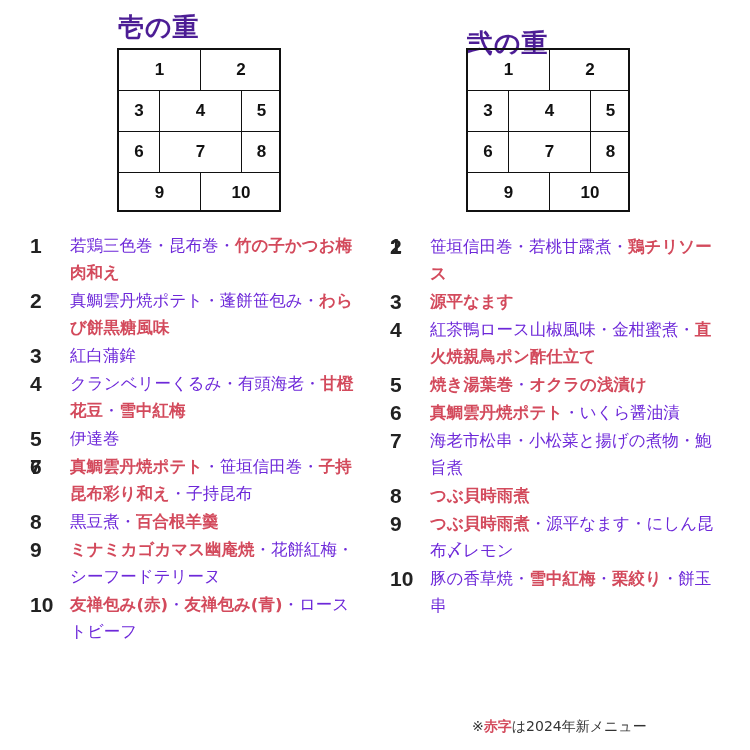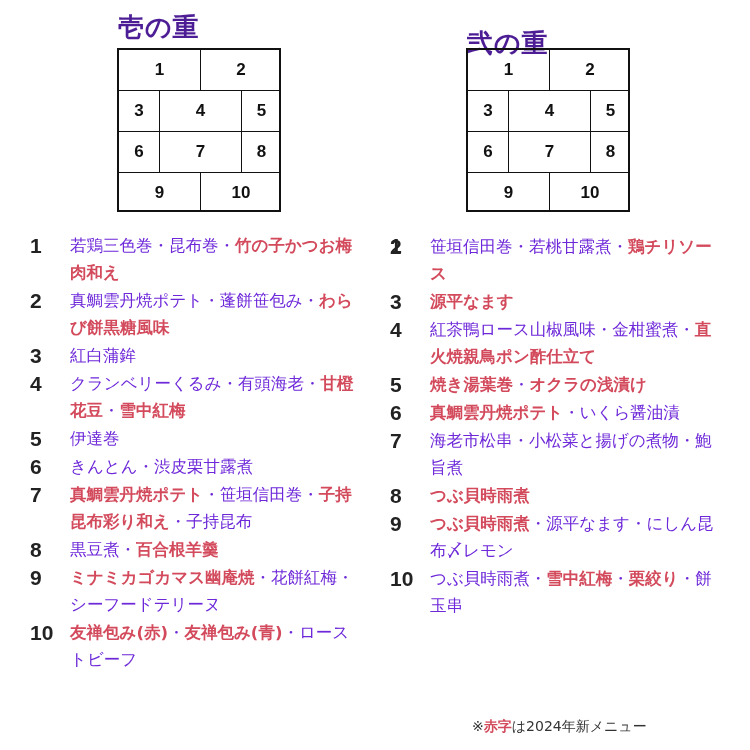--- a/index.html
+++ b/index.html
@@ -33,21 +33,21 @@
   <div class="cell" style="left:123px;top:82px;width:39px;height:41px;border-right:none;">8</div>
   <div class="cell" style="left:0;top:123px;width:82px;height:39px;border-bottom:none;">9</div>
   <div class="cell" style="left:82px;top:123px;width:80px;height:39px;border-right:none;border-bottom:none;">10</div>
 </div>
 <div class="list" style="left:30px;top:232px;width:335px;">
     <div class="item"><span class="num">1</span><span class="seg black">若鶏三色巻・昆布巻・</span><span class="seg red">竹の子かつお梅肉和え</span></div>
     <div class="item"><span class="num">2</span><span class="seg black">真鯛雲丹焼ポテト・蓬餅笹包み・</span><span class="seg red">わらび餅黒糖風味</span></div>
     <div class="item"><span class="num">3</span><span class="seg black">紅白蒲鉾</span></div>
     <div class="item"><span class="num">4</span><span class="seg black">クランベリーくるみ・有頭海老・</span><span class="seg red">甘橙花豆</span><span class="seg black">・</span><span class="seg red">雪中紅梅</span></div>
     <div class="item"><span class="num">5</span><span class="seg black">伊達巻</span></div>
-    <div class="item"><span class="num">6</span><span class="seg black">きんとん・渋皮栗甘露煮</span></div>
+    <div class="item"><span class="num">6</span></div>
     <div class="item"><span class="num">7</span><span class="seg red">真鯛雲丹焼ポテト</span><span class="seg black">・笹垣信田巻・</span><span class="seg red">子持昆布彩り和え</span><span class="seg black">・子持昆布</span></div>
     <div class="item"><span class="num">8</span><span class="seg black">黒豆煮・</span><span class="seg red">百合根羊羹</span></div>
     <div class="item"><span class="num">9</span><span class="seg red">ミナミカゴカマス幽庵焼</span><span class="seg black">・花餅紅梅・シーフードテリーヌ</span></div>
     <div class="item"><span class="num">10</span><span class="seg red">友禅包み(赤)</span><span class="seg black">・</span><span class="seg red">友禅包み(青)</span><span class="seg black">・ローストビーフ</span></div>
   </div>
 
 <div class="title" style="left:467px;top:26px;">弐の重</div>
 <div class="grid" style="left:466px;top:48px;">
   <div class="cell" style="left:0;top:0;width:82px;height:41px;">1</div>
   <div class="cell" style="left:82px;top:0;width:80px;height:41px;border-right:none;">2</div>
@@ -63,18 +63,18 @@
 <div class="list" style="left:390px;top:232px;width:335px;">
     <div class="item"><span class="num">1</span></div>
     <div class="item"><span class="num">2</span><span class="seg black">笹垣信田巻・若桃甘露煮・</span><span class="seg red">鶏チリソース</span></div>
     <div class="item"><span class="num">3</span><span class="seg red">源平なます</span></div>
     <div class="item"><span class="num">4</span><span class="seg black">紅茶鴨ロース山椒風味・金柑蜜煮・</span><span class="seg red">直火焼親鳥ポン酢仕立て</span></div>
     <div class="item"><span class="num">5</span><span class="seg red">焼き湯葉巻</span><span class="seg black">・</span><span class="seg red">オクラの浅漬け</span></div>
     <div class="item"><span class="num">6</span><span class="seg red">真鯛雲丹焼ポテト</span><span class="seg black">・いくら醤油漬</span></div>
     <div class="item"><span class="num">7</span><span class="seg black">海老市松串・小松菜と揚げの煮物・鮑旨煮</span></div>
     <div class="item"><span class="num">8</span><span class="seg red">つぶ貝時雨煮</span></div>
     <div class="item"><span class="num">9</span><span class="seg red">つぶ貝時雨煮</span><span class="seg black">・源平なます・にしん昆布〆レモン</span></div>
-    <div class="item"><span class="num">10</span><span class="seg black">つぶ貝時雨煮・</span><span class="seg red">雪中紅梅</span><span class="seg black">・</span><span class="seg red">栗絞り</span><span class="seg black">・餅玉串</span></div>
+    <div class="item"><span class="num">10</span><span class="seg black">豚の香草焼・</span><span class="seg red">雪中紅梅</span><span class="seg black">・</span><span class="seg red">栗絞り</span><span class="seg black">・餅玉串</span></div>
   </div>
 
 <div class="note">
   <span>※</span><span class="red">赤字</span><span>は2024年新メニュー</span>
 </div>
 
 </body></html>

